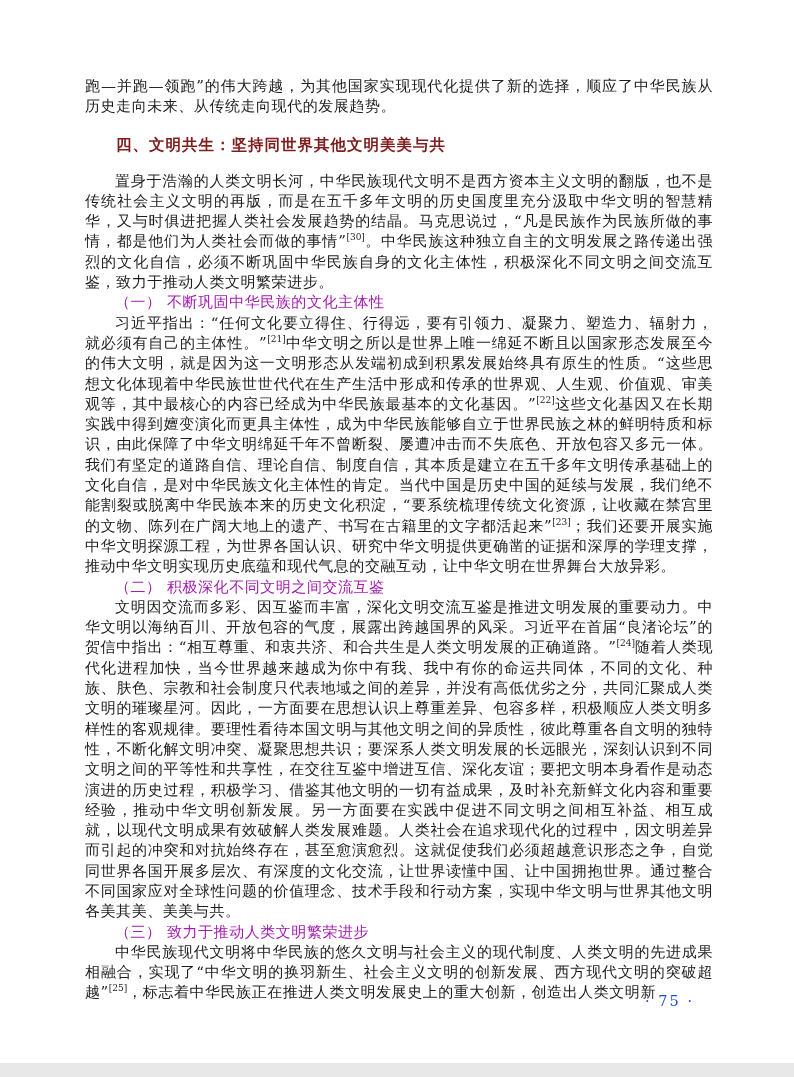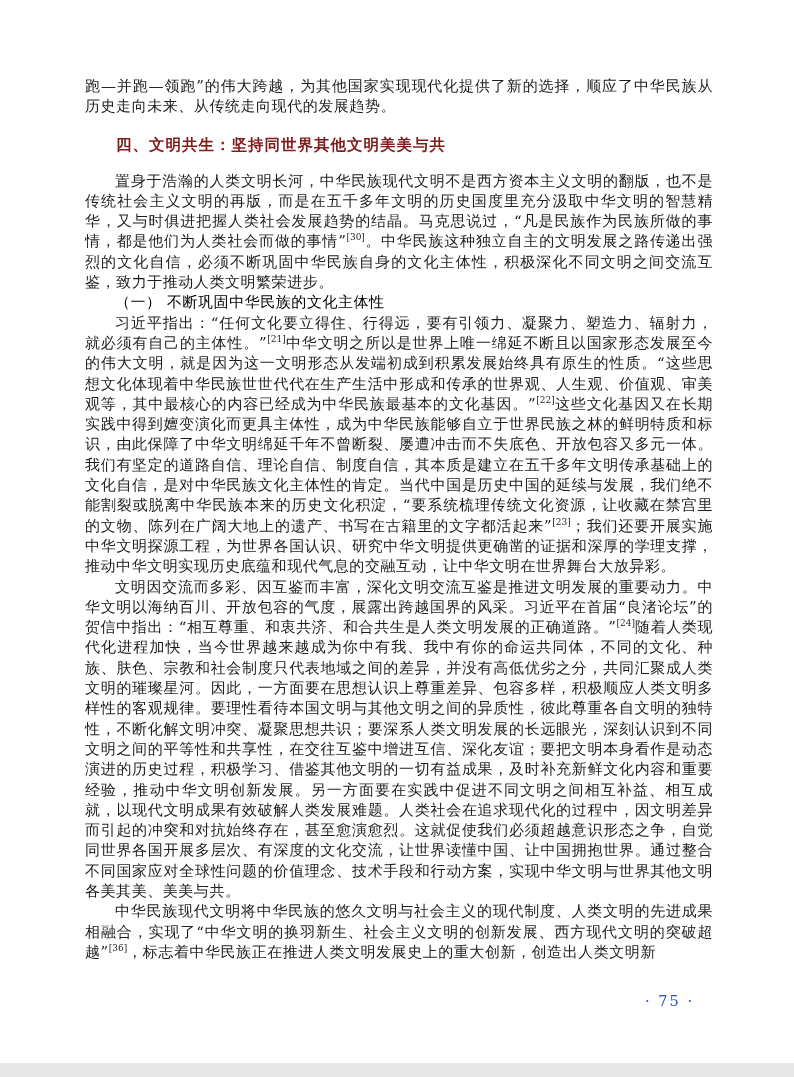--- a/index.html
+++ b/index.html
@@ -45,21 +45,21 @@
     letter-spacing: 1px;
     text-indent: 2em;
     color: #7f1d1d;
   }
   .subheading {
     margin: 0;
     font-size: 15px;
     line-height: 20.3px;
     letter-spacing: 0.55px;
     text-indent: 2em;
-    color: #000000;
+    color: #a21caf;
   }
   .para sup {
     font-size: 9px;
     line-height: 0;
     letter-spacing: 0;
     vertical-align: super;
   }
   .page-number {
     position: absolute;
     top: 993px;
@@ -78,22 +78,24 @@
     <p class="para continuation">跑—并跑—领跑”的伟大跨越，为其他国家实现现代化提供了新的选择，顺应了中华民族从历史走向未来、从传统走向现代的发展趋势。</p>
 
     <h3 class="section-heading">四、文明共生：坚持同世界其他文明美美与共</h3>
 
     <p class="para">置身于浩瀚的人类文明长河，中华民族现代文明不是西方资本主义文明的翻版，也不是传统社会主义文明的再版，而是在五千多年文明的历史国度里充分汲取中华文明的智慧精华，又与时俱进把握人类社会发展趋势的结晶。马克思说过，“凡是民族作为民族所做的事情，都是他们为人类社会而做的事情”<sup>[30]</sup>。中华民族这种独立自主的文明发展之路传递出强烈的文化自信，必须不断巩固中华民族自身的文化主体性，积极深化不同文明之间交流互鉴，致力于推动人类文明繁荣进步。</p>
 
     <p class="subheading">（一） 不断巩固中华民族的文化主体性</p>
 
     <p class="para">习近平指出：“任何文化要立得住、行得远，要有引领力、凝聚力、塑造力、辐射力，就必须有自己的主体性。”<sup>[21]</sup>中华文明之所以是世界上唯一绵延不断且以国家形态发展至今的伟大文明，就是因为这一文明形态从发端初成到积累发展始终具有原生的性质。“这些思想文化体现着中华民族世世代代在生产生活中形成和传承的世界观、人生观、价值观、审美观等，其中最核心的内容已经成为中华民族最基本的文化基因。”<sup>[22]</sup>这些文化基因又在长期实践中得到嬗变演化而更具主体性，成为中华民族能够自立于世界民族之林的鲜明特质和标识，由此保障了中华文明绵延千年不曾断裂、屡遭冲击而不失底色、开放包容又多元一体。我们有坚定的道路自信、理论自信、制度自信，其本质是建立在五千多年文明传承基础上的文化自信，是对中华民族文化主体性的肯定。当代中国是历史中国的延续与发展，我们绝不能割裂或脱离中华民族本来的历史文化积淀，“要系统梳理传统文化资源，让收藏在禁宫里的文物、陈列在广阔大地上的遗产、书写在古籍里的文字都活起来”<sup>[23]</sup>；我们还要开展实施中华文明探源工程，为世界各国认识、研究中华文明提供更确凿的证据和深厚的学理支撑，推动中华文明实现历史底蕴和现代气息的交融互动，让中华文明在世界舞台大放异彩。</p>
 
+    <p class="subheading">（二） 积极深化不同文明之间交流互鉴</p>
 
     <p class="para">文明因交流而多彩、因互鉴而丰富，深化文明交流互鉴是推进文明发展的重要动力。中华文明以海纳百川、开放包容的气度，展露出跨越国界的风采。习近平在首届“良渚论坛”的贺信中指出：“相互尊重、和衷共济、和合共生是人类文明发展的正确道路。”<sup>[24]</sup>随着人类现代化进程加快，当今世界越来越成为你中有我、我中有你的命运共同体，不同的文化、种族、肤色、宗教和社会制度只代表地域之间的差异，并没有高低优劣之分，共同汇聚成人类文明的璀璨星河。因此，一方面要在思想认识上尊重差异、包容多样，积极顺应人类文明多样性的客观规律。要理性看待本国文明与其他文明之间的异质性，彼此尊重各自文明的独特性，不断化解文明冲突、凝聚思想共识；要深系人类文明发展的长远眼光，深刻认识到不同文明之间的平等性和共享性，在交往互鉴中增进互信、深化友谊；要把文明本身看作是动态演进的历史过程，积极学习、借鉴其他文明的一切有益成果，及时补充新鲜文化内容和重要经验，推动中华文明创新发展。另一方面要在实践中促进不同文明之间相互补益、相互成就，以现代文明成果有效破解人类发展难题。人类社会在追求现代化的过程中，因文明差异而引起的冲突和对抗始终存在，甚至愈演愈烈。这就促使我们必须超越意识形态之争，自觉同世界各国开展多层次、有深度的文化交流，让世界读懂中国、让中国拥抱世界。通过整合不同国家应对全球性问题的价值理念、技术手段和行动方案，实现中华文明与世界其他文明各美其美、美美与共。</p>
 
+    <p class="subheading">（三） 致力于推动人类文明繁荣进步</p>
 
-    <p class="para">中华民族现代文明将中华民族的悠久文明与社会主义的现代制度、人类文明的先进成果相融合，实现了“中华文明的换羽新生、社会主义文明的创新发展、西方现代文明的突破超越”<sup>[36]</sup>，标志着中华民族正在推进人类文明发展史上的重大创新，创造出人类文明新</p>
+    <p class="para">中华民族现代文明将中华民族的悠久文明与社会主义的现代制度、人类文明的先进成果相融合，实现了“中华文明的换羽新生、社会主义文明的创新发展、西方现代文明的突破超越”<sup>[25]</sup>，标志着中华民族正在推进人类文明发展史上的重大创新，创造出人类文明新</p>
 
   </div>
 
   <div class="page-number">· 75 ·</div>
 </div>
 
 </body></html>

